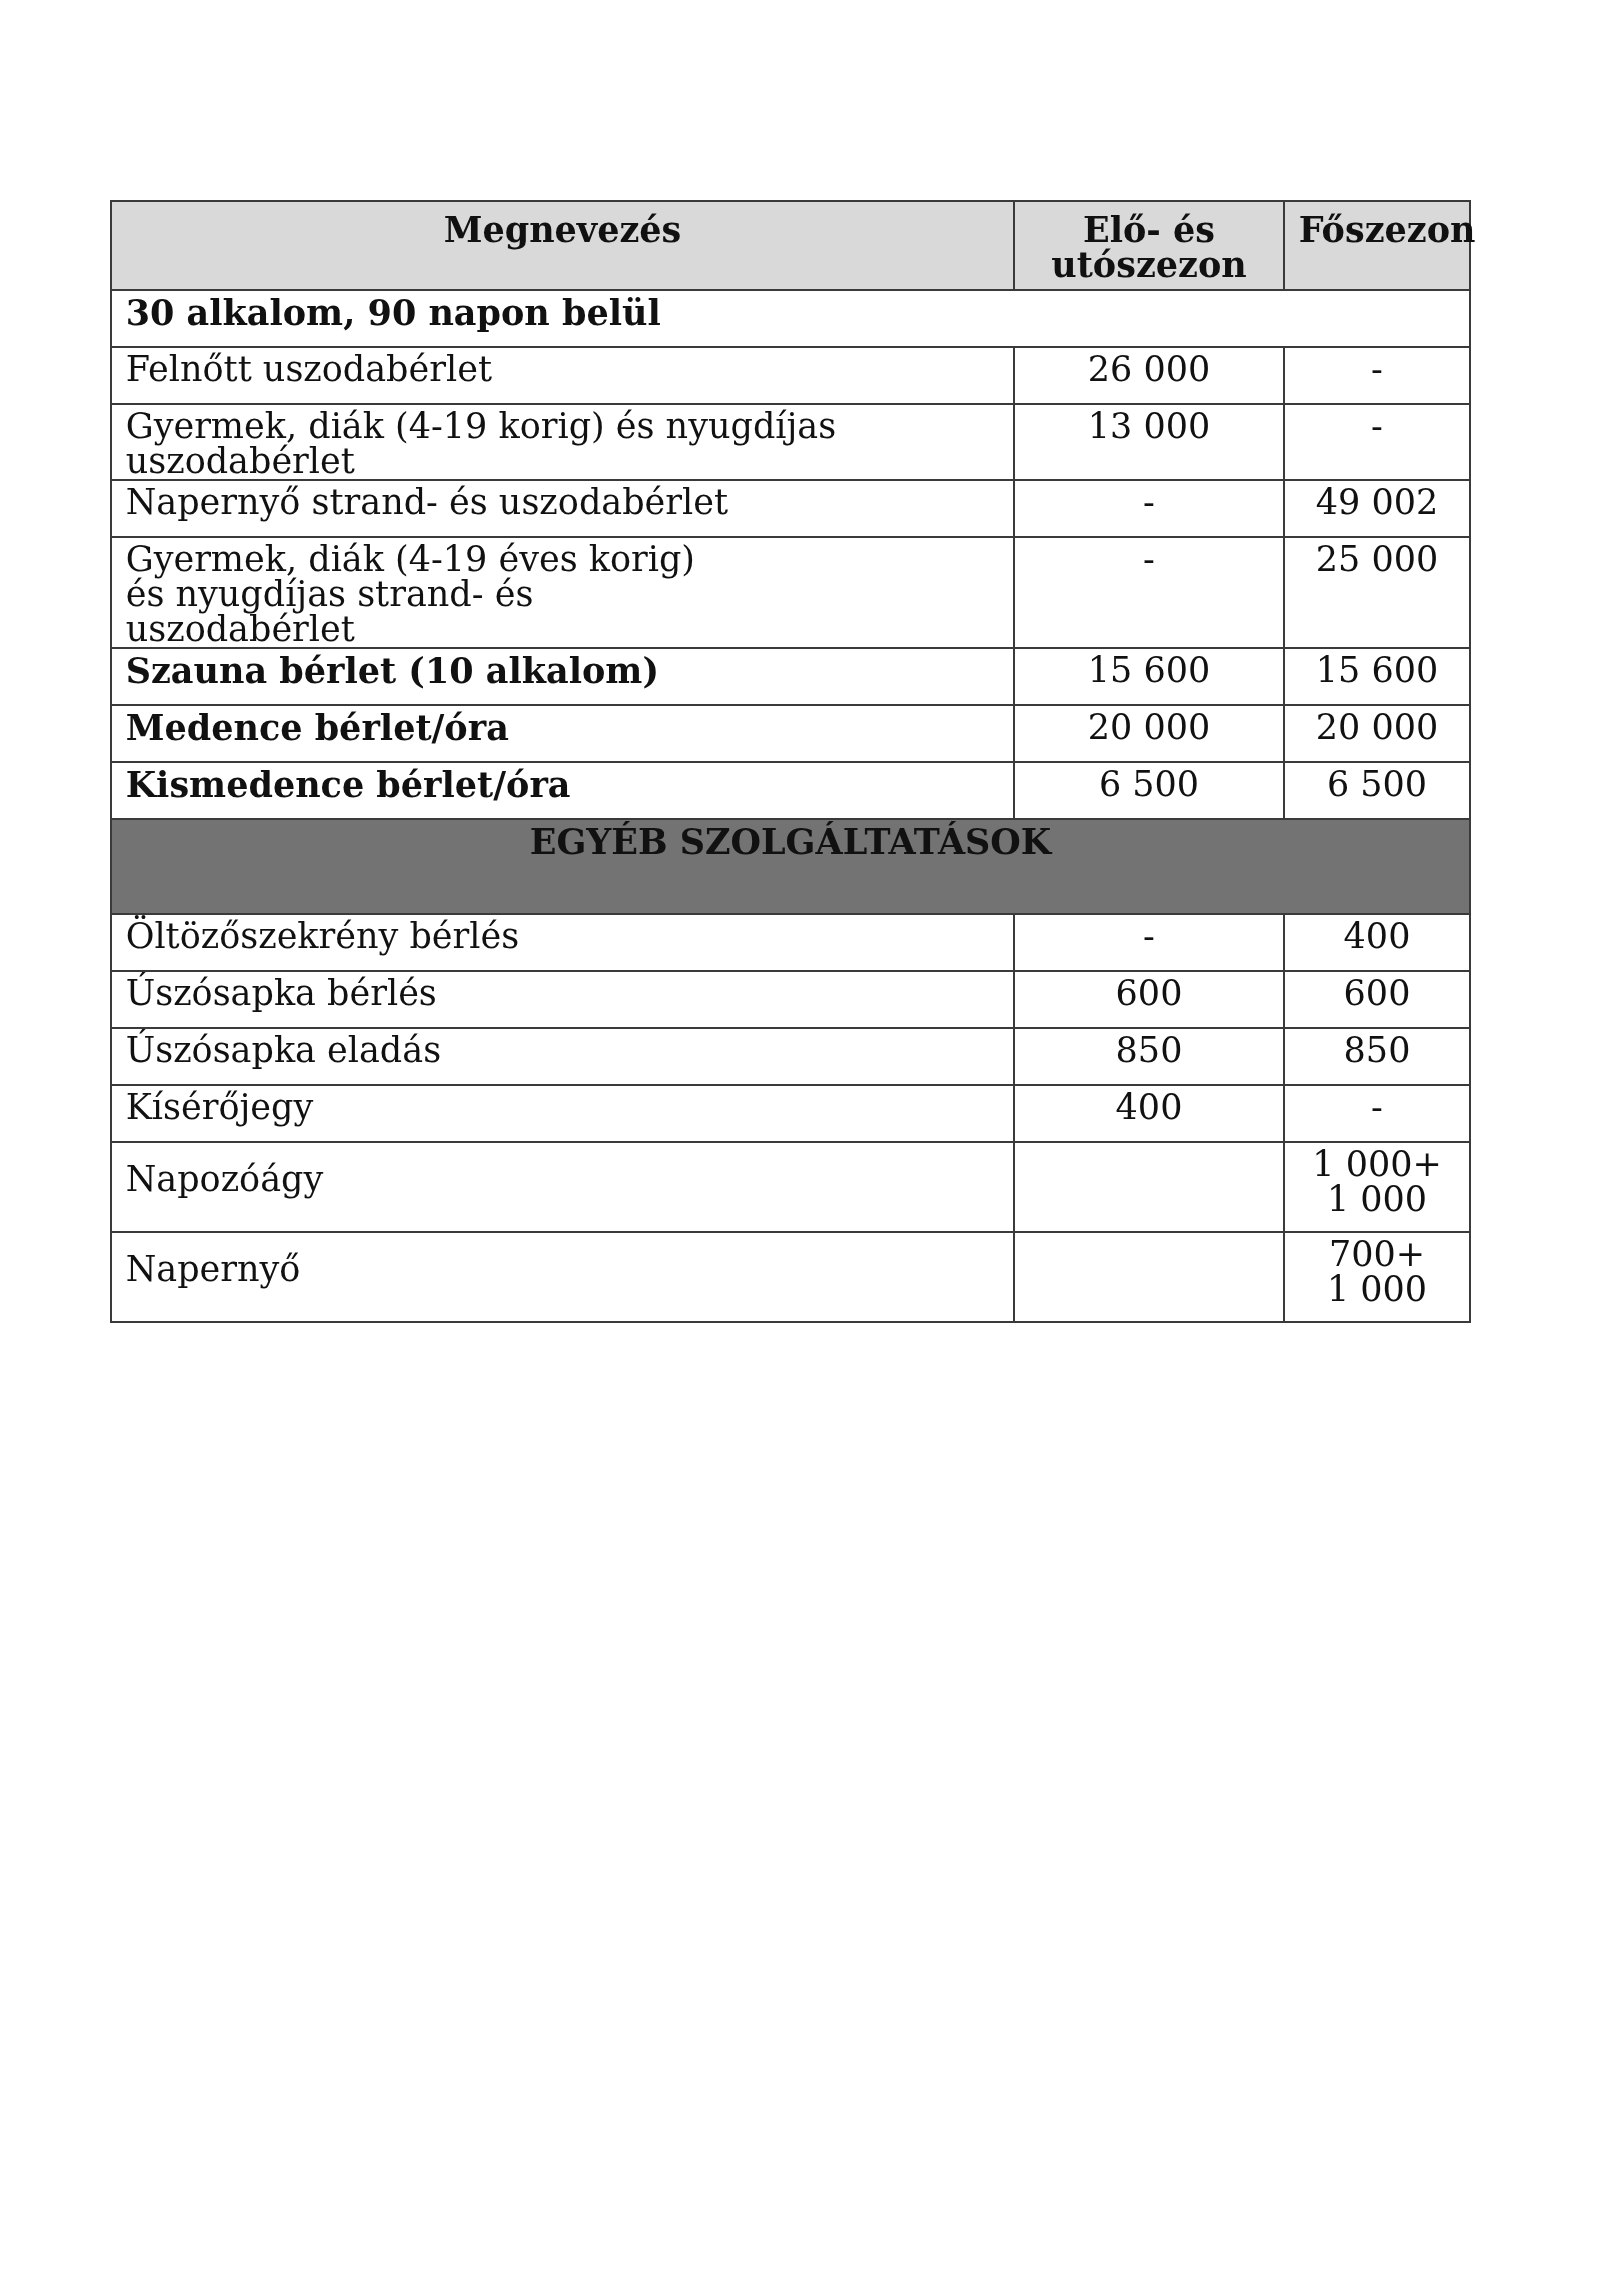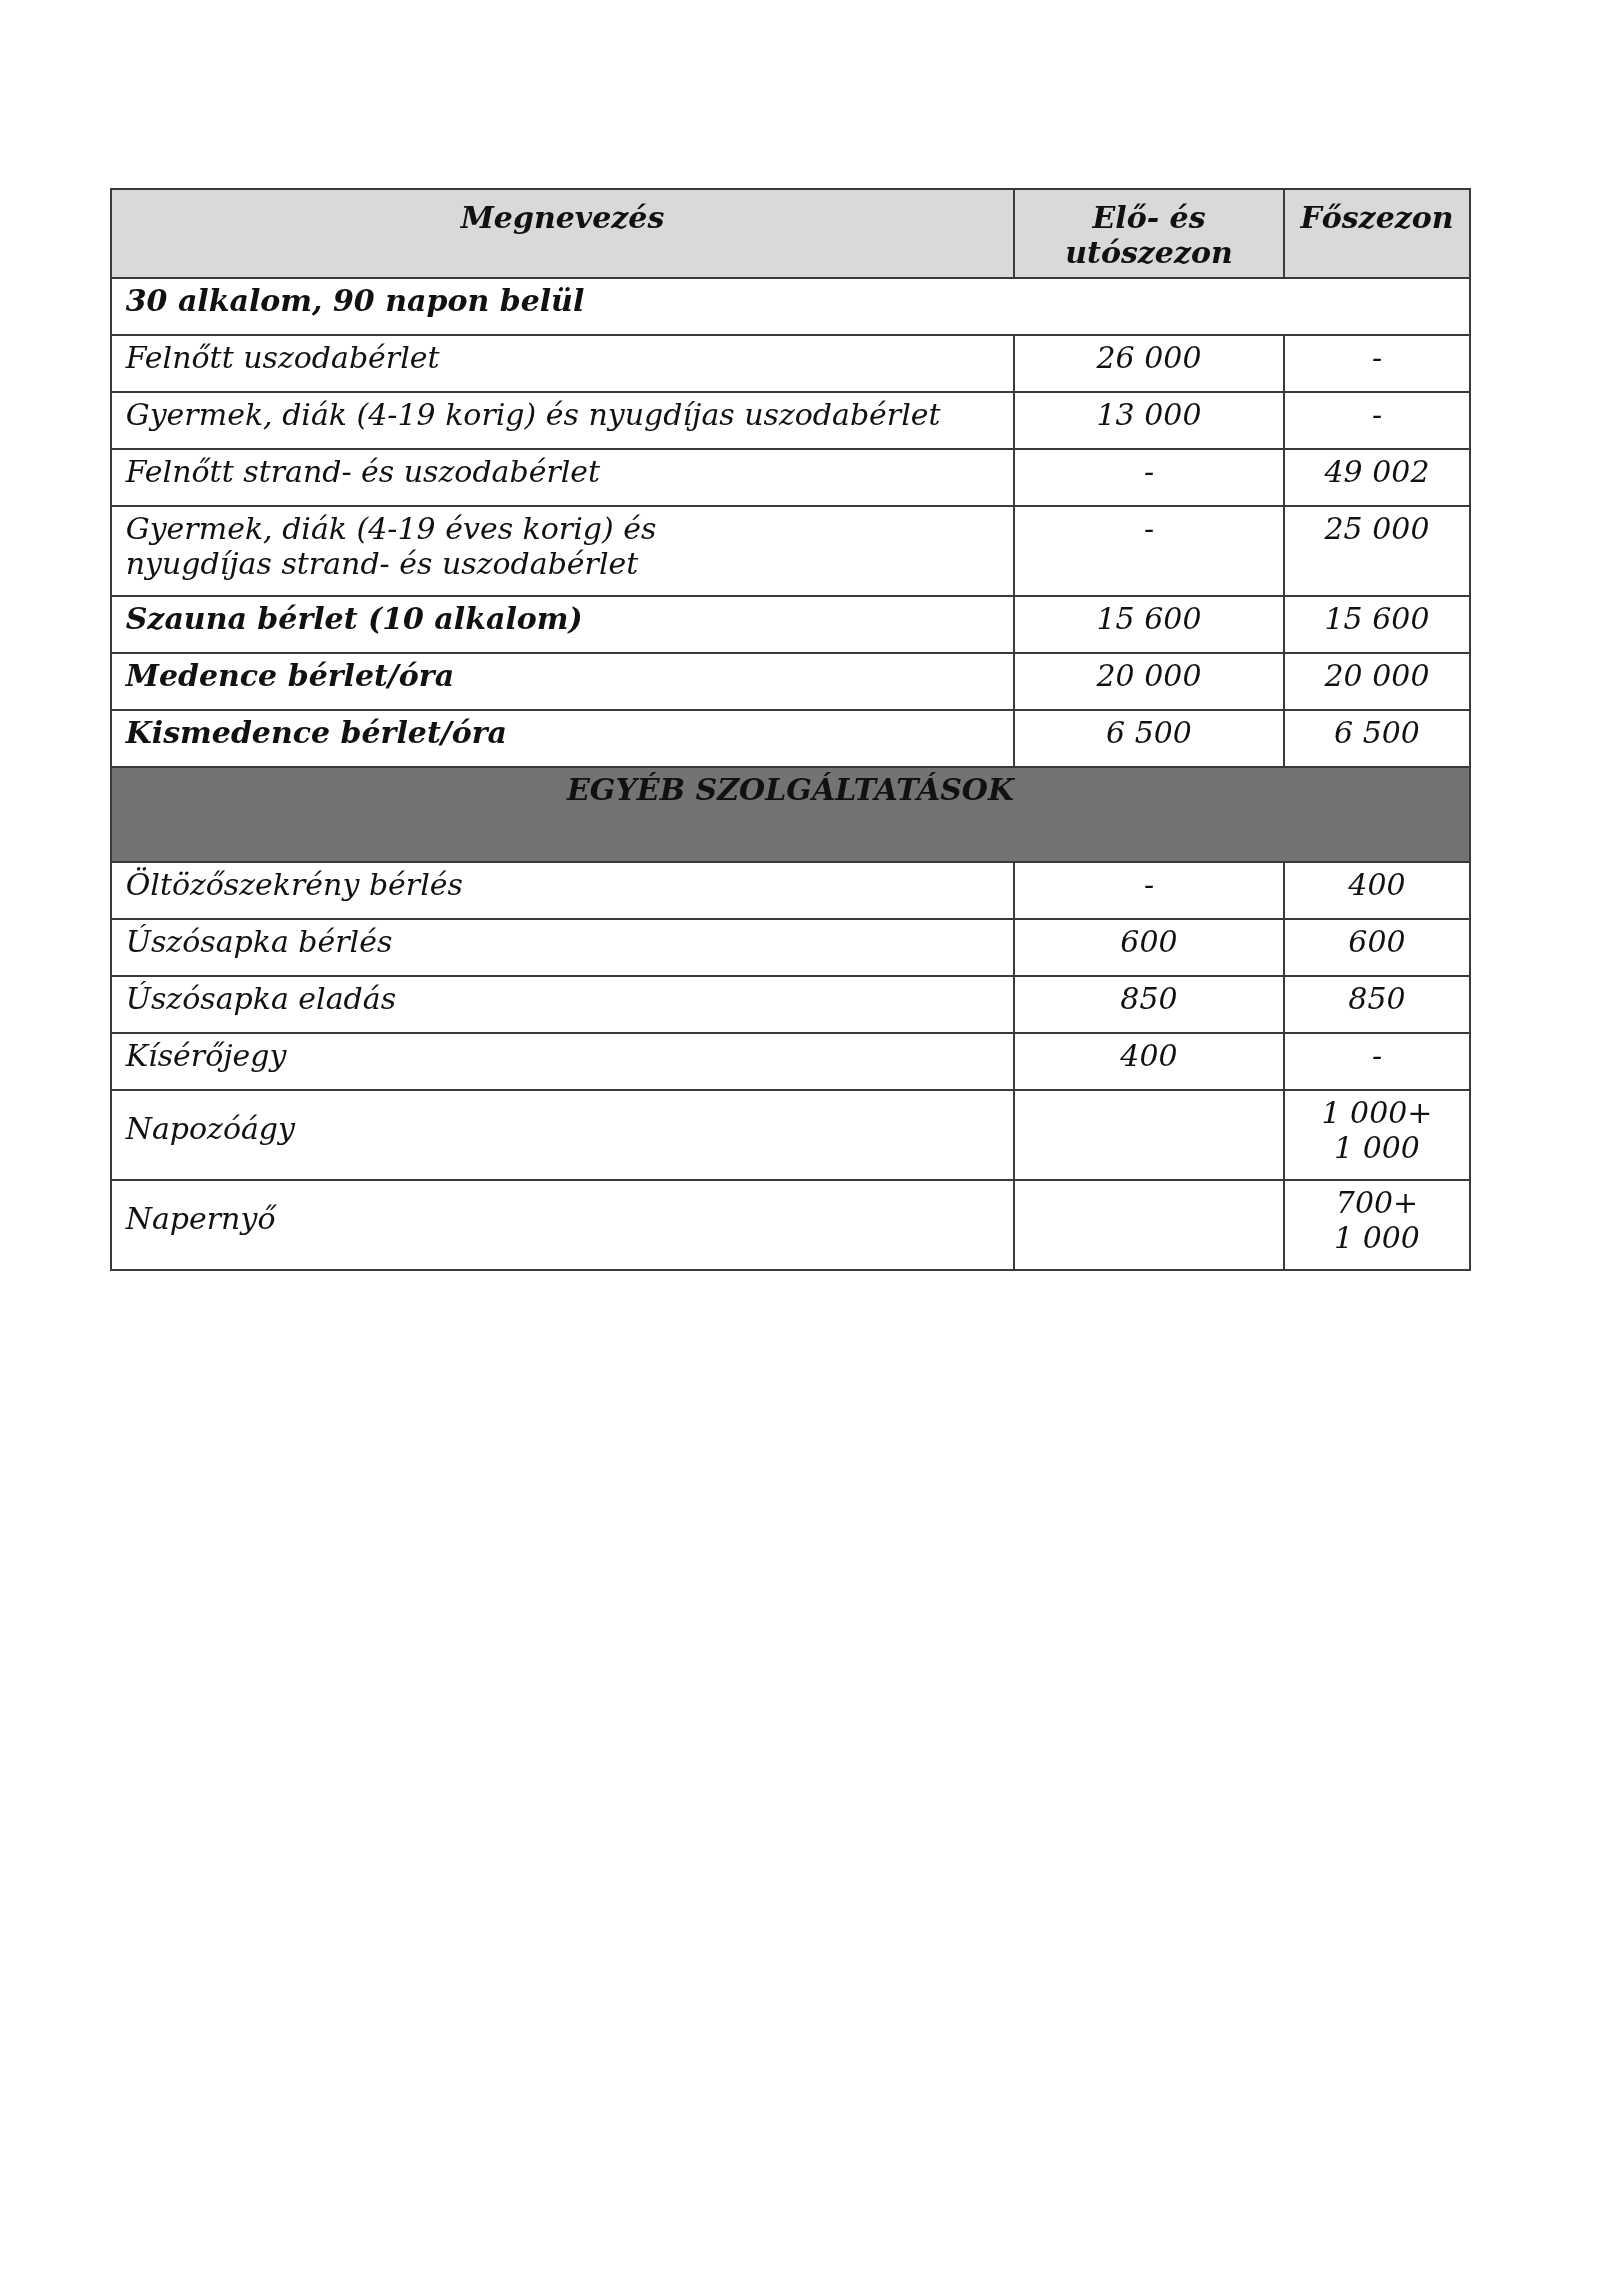--- a/index.html
+++ b/index.html
@@ -1,19 +1,19 @@
 <!DOCTYPE html>
 <html><head>
 <meta charset="utf-8">
 <style>
   html, body { margin: 0; padding: 0; background: #ffffff; }
   body { width: 1621px; height: 2293px; position: relative; overflow: hidden;
          font-family: "DejaVu Serif", "Liberation Serif", serif; color: #111; }
-  table.price { position: absolute; left: 110px; top: 188px; width: 1358px;
-                border-collapse: collapse; table-layout: fixed; font-size: 30px; line-height: 35px; font-style: italic; }
+  table.price { position: absolute; left: 110px; top: 200px; width: 1358px;
+                border-collapse: collapse; table-layout: fixed; font-size: 35px; line-height: 35px; }
   table.price td, table.price th { border: 2px solid #3a3a3a; vertical-align: top; padding: 3.9px 13.7px 0 13.7px; }
   col.c1 { width: 903px; } col.c2 { width: 270px; } col.c3 { width: 186px; }
   th { background: #d9d9d9; font-weight: bold; text-align: center; padding-top: 9.8px !important; }
   tr.hdr { height: 89px; }
   tr.r1 { height: 57px; }
   tr.r2 { height: 90px; margin-left: 24px; }
   tr.sect { height: 95px; }
   td.num { text-align: center; }
   td.mid { vertical-align: middle; }
   td.bold { font-weight: bold; }
@@ -45,21 +45,21 @@
     <td class="ind">Felnőtt uszodabérlet</td>
     <td class="num">26 000</td>
     <td class="num">-</td>
   </tr>
   <tr class="r1">
     <td class="ind">Gyermek, diák (4-19 korig) és nyugdíjas uszodabérlet</td>
     <td class="num">13 000</td>
     <td class="num">-</td>
   </tr>
   <tr class="r1">
-    <td class="ind">Felnőtt strand- és uszodabérlet</td>
+    <td class="ind">Napernyő strand- és uszodabérlet</td>
     <td class="num">-</td>
     <td class="num">49 002</td>
   </tr>
   <tr class="r2">
     <td class="ind" style="padding-right:294px">Gyermek, diák (4-19 éves korig) és nyugdíjas strand- és uszodabérlet</td>
     <td class="num mid">-</td>
     <td class="num mid">25 000</td>
   </tr>
 
   <tr class="r1">

